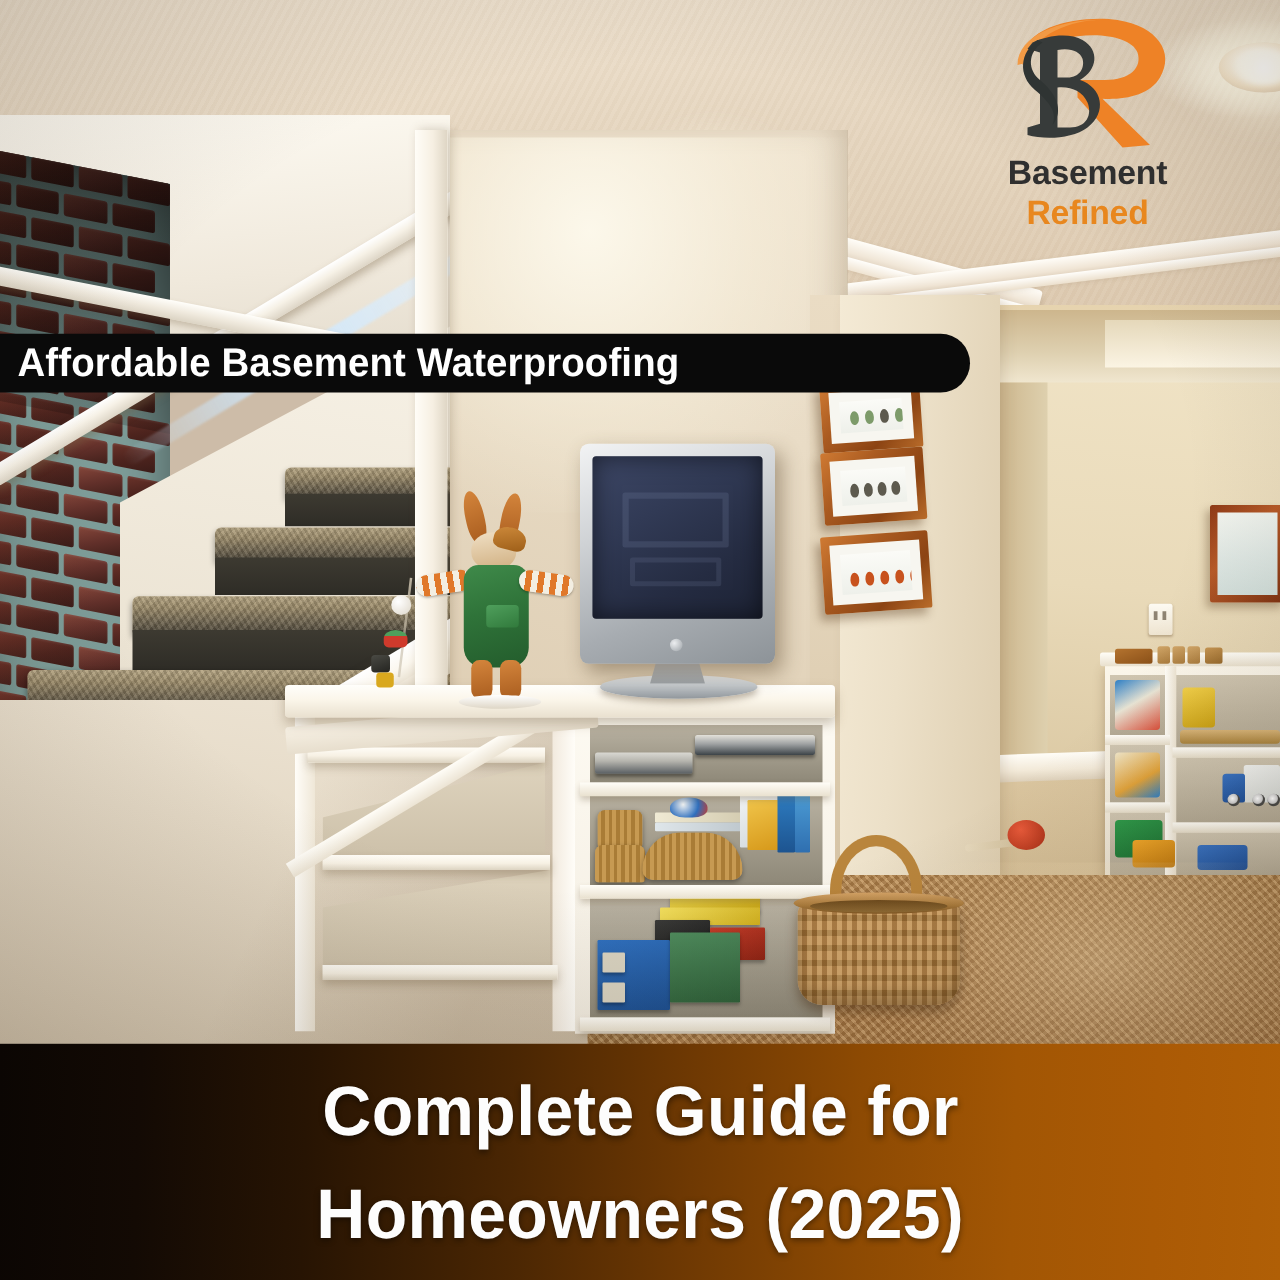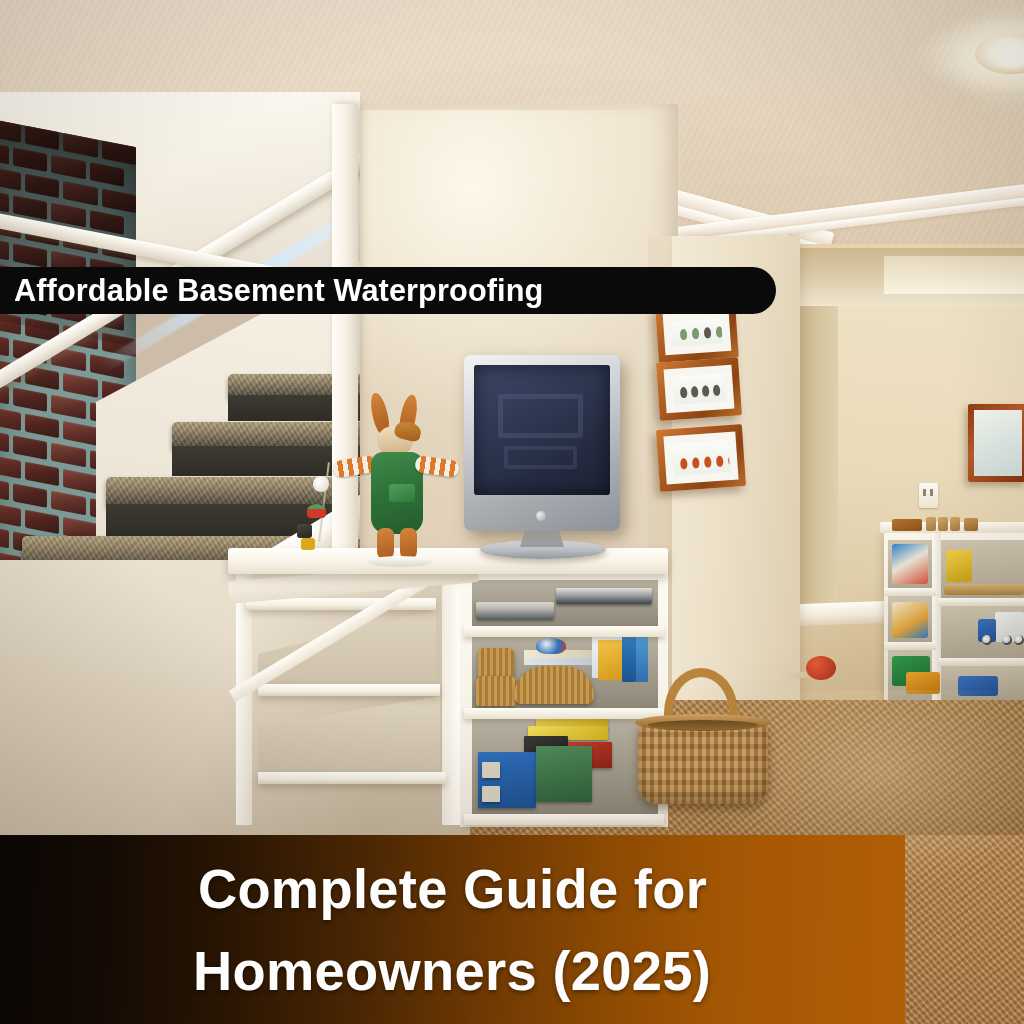--- a/index.html
+++ b/index.html
@@ -512,21 +512,21 @@
     font-size:27px;font-weight:700;color:#2f2f2f;line-height:1;
     letter-spacing:-.2px;margin-top:1px;
   }
   .logo-text2{
     font-size:27px;font-weight:700;color:#e8871e;line-height:1;
     letter-spacing:-.2px;margin-top:5px;
   }
 
   
   .bottom-band{
-    position:absolute;left:0;top:835px;width:905px;height:189px;
+    position:absolute;left:0;top:835px;width:1024px;height:189px;
     background:linear-gradient(92deg,
       #0b0603 0%, #130a04 11%, #271403 24%, #4a2603 40%,
       #6f3903 54%, #8d4a03 67%, #a25604 79%, #ab5a05 90%, #b05f06 100%);
     display:flex;flex-direction:column;align-items:center;justify-content:center;
   }
   .bottom-band .l1,.bottom-band .l2{
     color:#fdfdfd;font-weight:700;font-size:56px;line-height:1.02;
     white-space:nowrap;letter-spacing:.3px;
     text-shadow:0 2px 5px rgba(0,0,0,.45);
     transform:scaleX(.97);
@@ -905,20 +905,41 @@
     <div class="basket">
       <div class="bk-handle"></div>
       <div class="bk-body"></div>
       <div class="bk-rim"></div>
       <div class="bk-inner"></div>
     </div>
 
     <div class="vignette"></div>
   </div>
 
+  <div class="logo">
+    <div class="logo-mark">
+      <svg width="200" height="112" viewBox="0 0 200 112" aria-hidden="true">
+
+        <path d="M48 34 C50 8, 96 0, 124 4 C156 9, 170 30, 158 50 C150 64, 130 68, 112 67
+                 L150 104 L128 106 L92 66 L92 52 L114 52 C134 52, 144 42, 140 30
+                 C136 19, 114 14, 92 17 C70 20, 54 27, 48 40 Z" fill="#ee8226"></path>
+        <path d="M44 40 C44 14, 84 2, 118 4 C92 2, 56 14, 52 38 Z" fill="#f29a45"></path>
+
+        <path d="M56 22 C68 16, 86 14, 96 20 C110 28, 108 44, 94 52
+                 C112 58, 116 78, 100 90 C88 99, 66 100, 52 96
+                 L52 90 L62 87 L62 30 L52 27 Z
+                 M76 28 L76 50 L84 50 C94 50, 98 42, 96 35 C94 29, 86 26, 76 28 Z
+                 M76 58 L76 90 L86 90 C99 90, 104 80, 100 70 C96 61, 87 57, 76 58 Z" fill="#373b3a"></path>
+        <path d="M60 20 C46 30, 44 48, 58 60 C70 70, 76 78, 72 88 C82 76, 74 62, 62 52
+                 C52 44, 52 30, 64 22 Z" fill="#2f3433"></path>
+      </svg>
+    </div>
+    <div class="logo-text1">Basement</div>
+    <div class="logo-text2">Refined</div>
+  </div>
 
   <div class="banner">
     <span>Affordable Basement Waterproofing</span>
   </div>
 
   <div class="bottom-band">
     <div class="l1">Complete Guide for</div>
     <div class="l2">Homeowners (2025)</div>
   </div>
 

